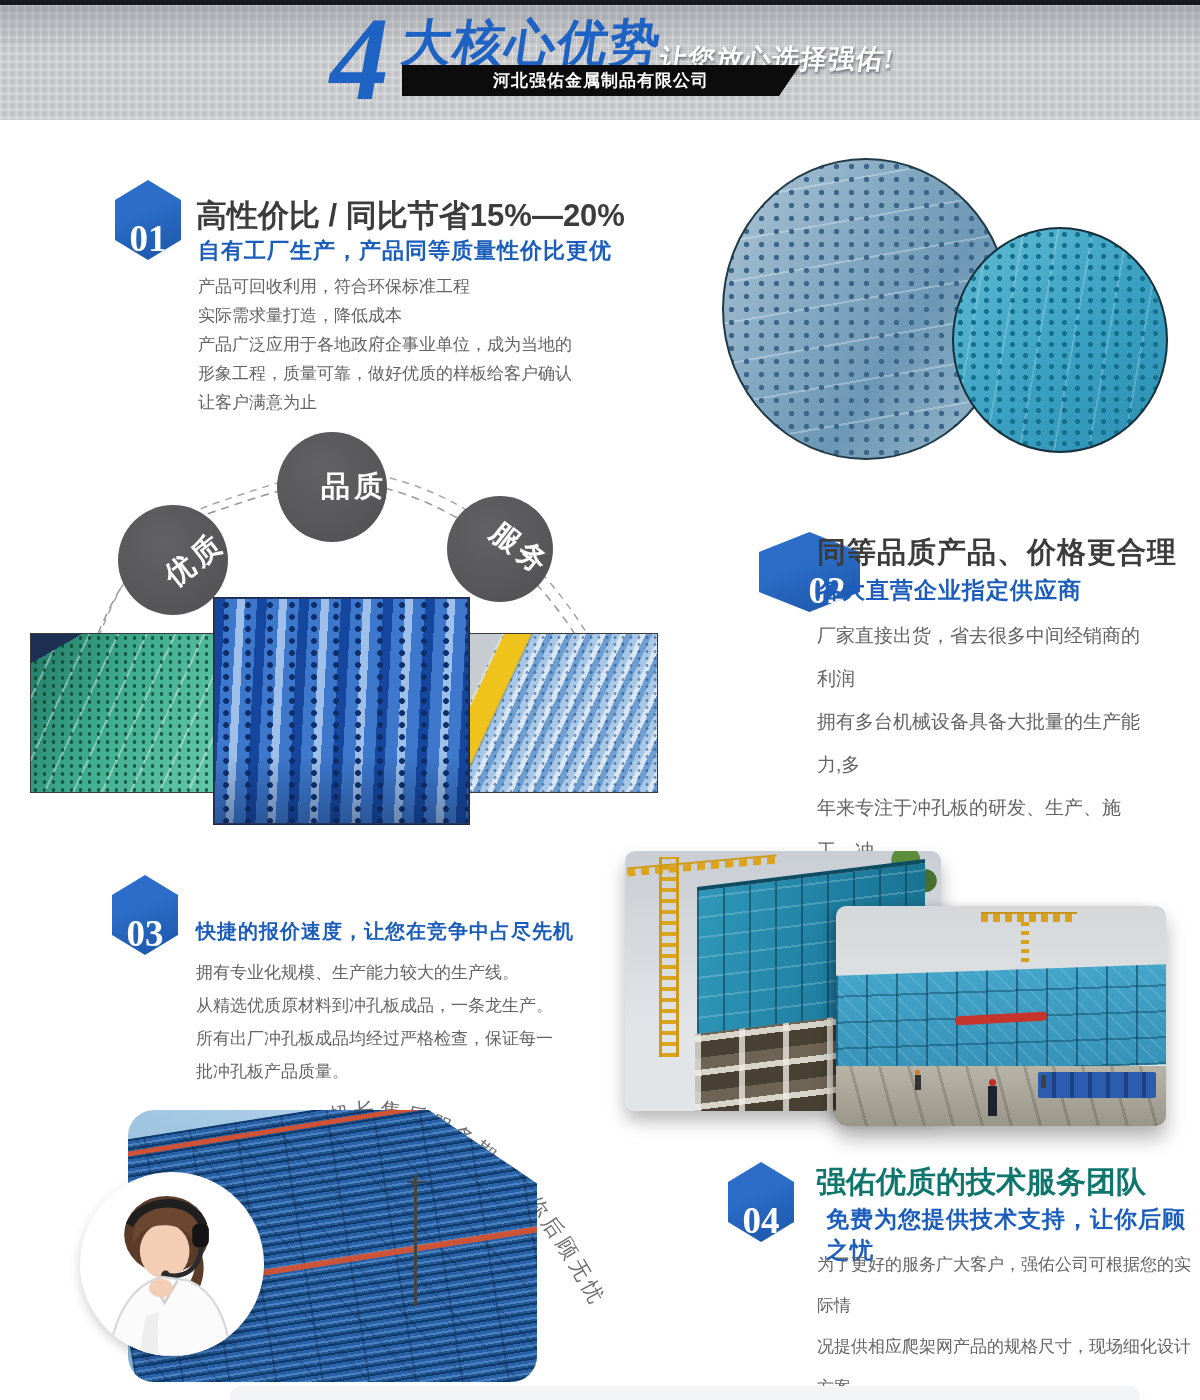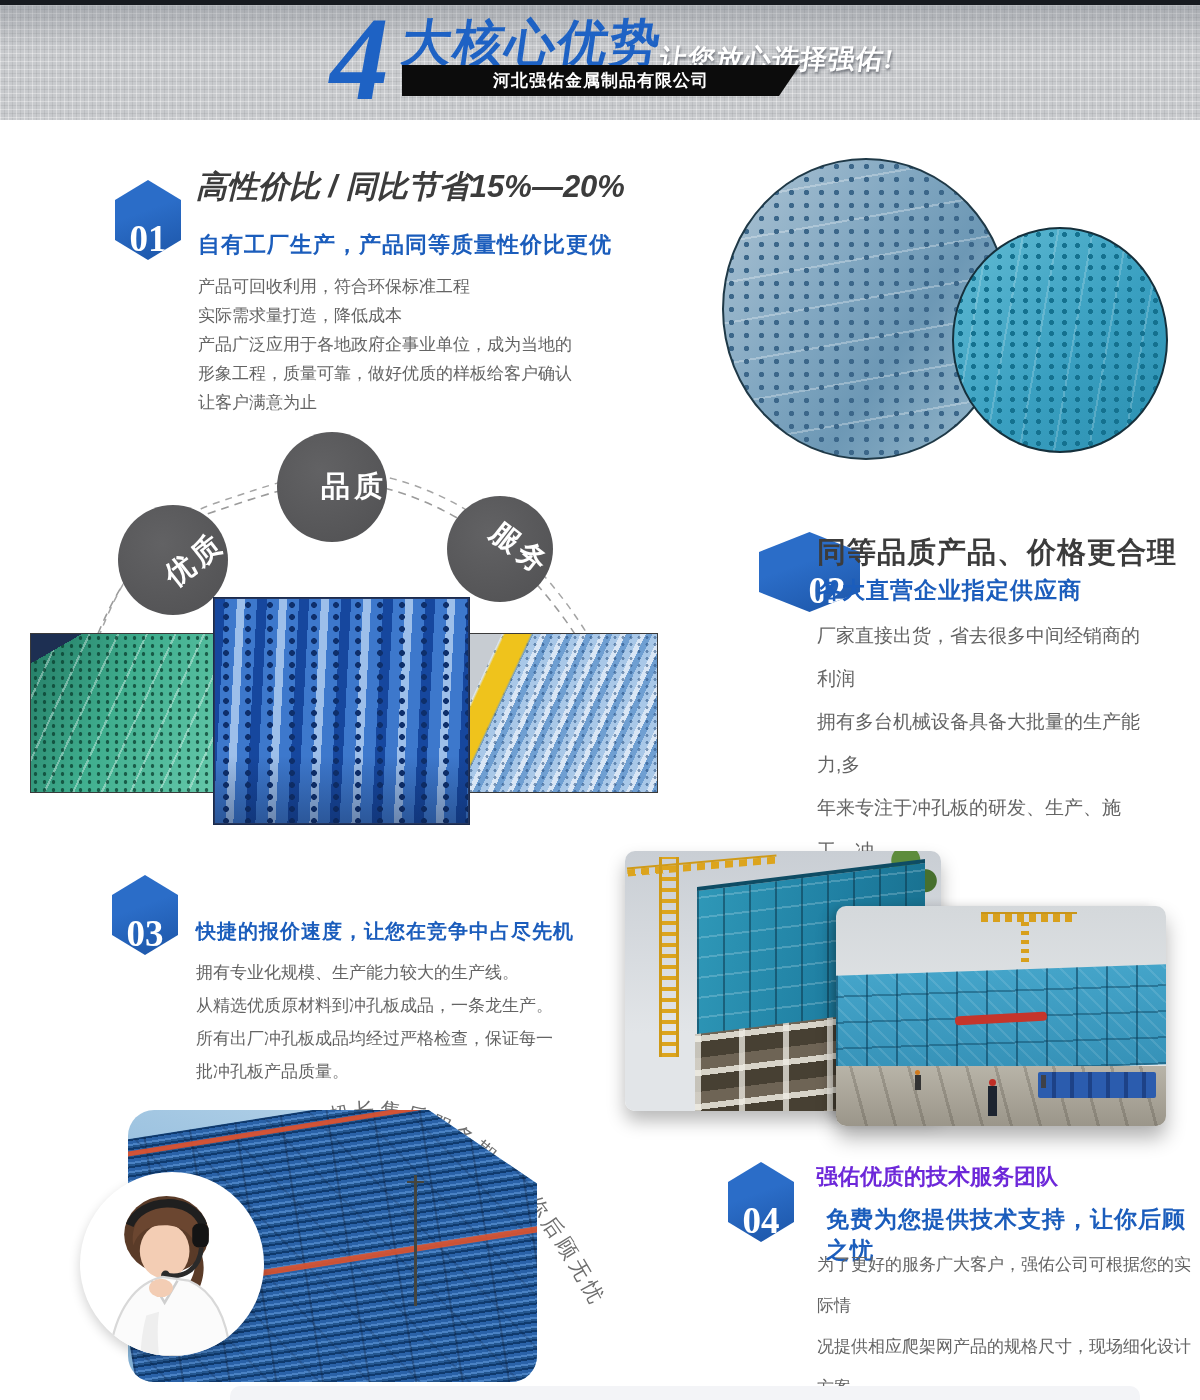--- a/index.html
+++ b/index.html
@@ -185,22 +185,22 @@
     <div class="header-title">大核心优势</div>
     <div class="header-tagline">让您放心选择强佑!</div>
     <div class="company-banner">
       <span>河北强佑金属制品有限公司</span>
     </div>
   </div>
 
   <div class="hex" style="left:115px;top:180px;">
     <span>01</span>
   </div>
-  <div class="sec-title-sans" style="left:196px;top:166px;font-style:italic;">高性价比 / 同比节省15%—20%</div>
-  <div class="sec-sub" style="left:198px;top:230px;">自有工厂生产，产品同等质量性价比更优</div>
+  <div class="sec-title-sans" style="left:196px;top:195px;">高性价比 / 同比节省15%—20%</div>
+  <div class="sec-sub" style="left:198px;top:236px;">自有工厂生产，产品同等质量性价比更优</div>
   <div class="sec-body" style="left:198px;top:272px;width:400px;">产品可回收利用，符合环保标准工程
 实际需求量打造，降低成本
 产品广泛应用于各地政府企事业单位，成为当地的
 形象工程，质量可靠，做好优质的样板给客户确认
 让客户满意为止</div>
 
   <div class="circle-big" aria-label="light blue perforated metal panel close-up"></div>
   <div class="circle-small" aria-label="teal perforated metal panel close-up"></div>
 
   <svg class="arcs" viewBox="0 0 560 256">
@@ -290,21 +290,21 @@
       <path d="M 16 100 C 19 74 31 60 45 57 L 59 59 C 73 65 80 80 82 100 Z" fill="#fbfbfb" stroke="#d8d8d8" stroke-width="1.2"></path>
       <path d="M 39 59 L 46 71 L 53 59" stroke="#cfcfcf" stroke-width="1.4" fill="#ffffff"></path>
       <ellipse cx="44" cy="63" rx="6.5" ry="5" fill="#f3cdb4"></ellipse>
       <path d="M 36 78 C 34 86 33 93 33 100 L 43 100 C 42 90 42 83 43 76 Z" fill="#eeeeee"></path>
     </svg>
   </div>
 
   <div class="hex" style="left:728px;top:1162px;">
     <span>04</span>
   </div>
-  <div class="sec-title-sans" style="left:816px;top:1162px;font-size:22px;color:#6d28d9;">强佑优质的技术服务团队</div>
+  <div class="sec-title-sans" style="left:816px;top:1162px;font-size:30px;color:#0f766e;">强佑优质的技术服务团队</div>
   <div class="sec-sub" style="left:826px;top:1204px;font-size:23px;">免费为您提供技术支持，让你后顾之忧</div>
   <div class="sec-body body-04" style="left:817px;top:1244px;width:385px;">为了更好的服务广大客户，强佑公司可根据您的实际情
 况提供相应爬架网产品的规格尺寸，现场细化设计方案
 让您买的放心，用的舒心!</div>
 
   <div class="next-strip"></div>
 
 </div>
 
 </body></html>

